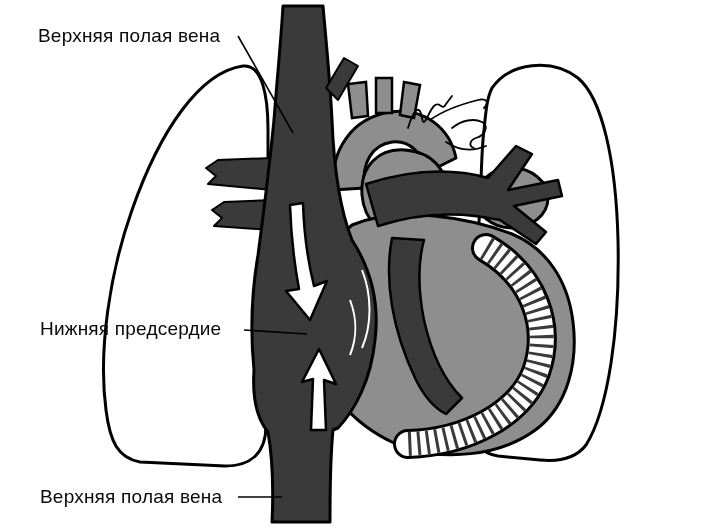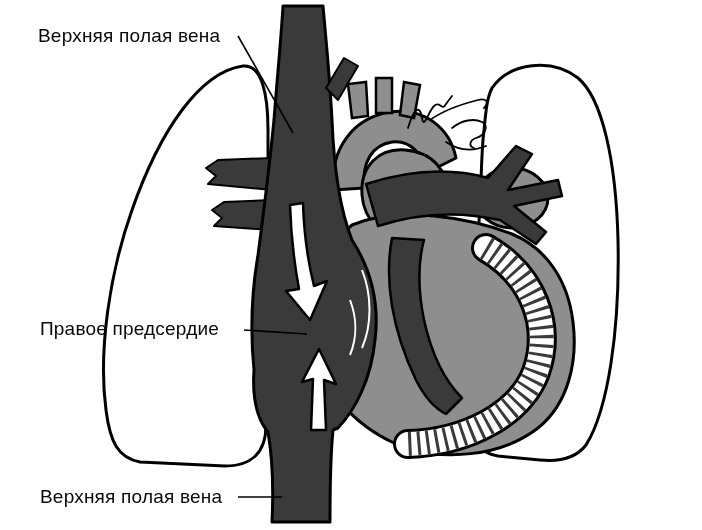--- a/index.html
+++ b/index.html
@@ -98,15 +98,15 @@
 
     <g fill="none" stroke="#000" stroke-width="1.8" stroke-linecap="round">
       <path d="M 408,128 C 414,108 420,104 422,118 C 424,130 428,112 434,106 C 440,100 442,112 446,104 L 452,96"></path>
       <path d="M 430,120 C 444,110 462,104 478,100 C 486,98 490,102 484,108"></path>
       <path d="M 452,128 C 462,120 474,118 482,122 C 490,126 484,136 476,138 C 470,140 468,146 474,148"></path>
       <path d="M 446,142 C 458,150 472,152 486,146"></path>
     </g>
   </svg>
 
   <div class="anat-label lbl-svc">Верхняя полая вена</div>
-  <div class="anat-label lbl-ra">Правое предсердие</div>
+  <div class="anat-label lbl-ra">Нижняя предсердие</div>
   <div class="anat-label lbl-ivc">Верхняя полая вена</div>
 </div>
 
 </body></html>

